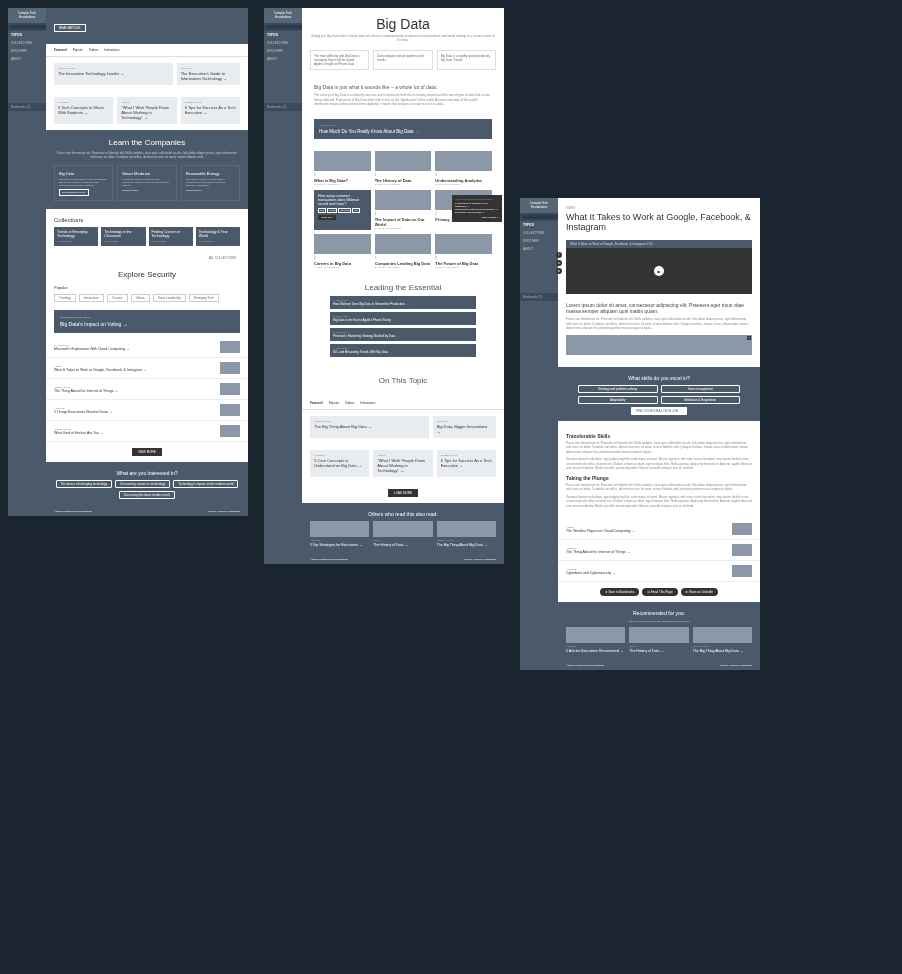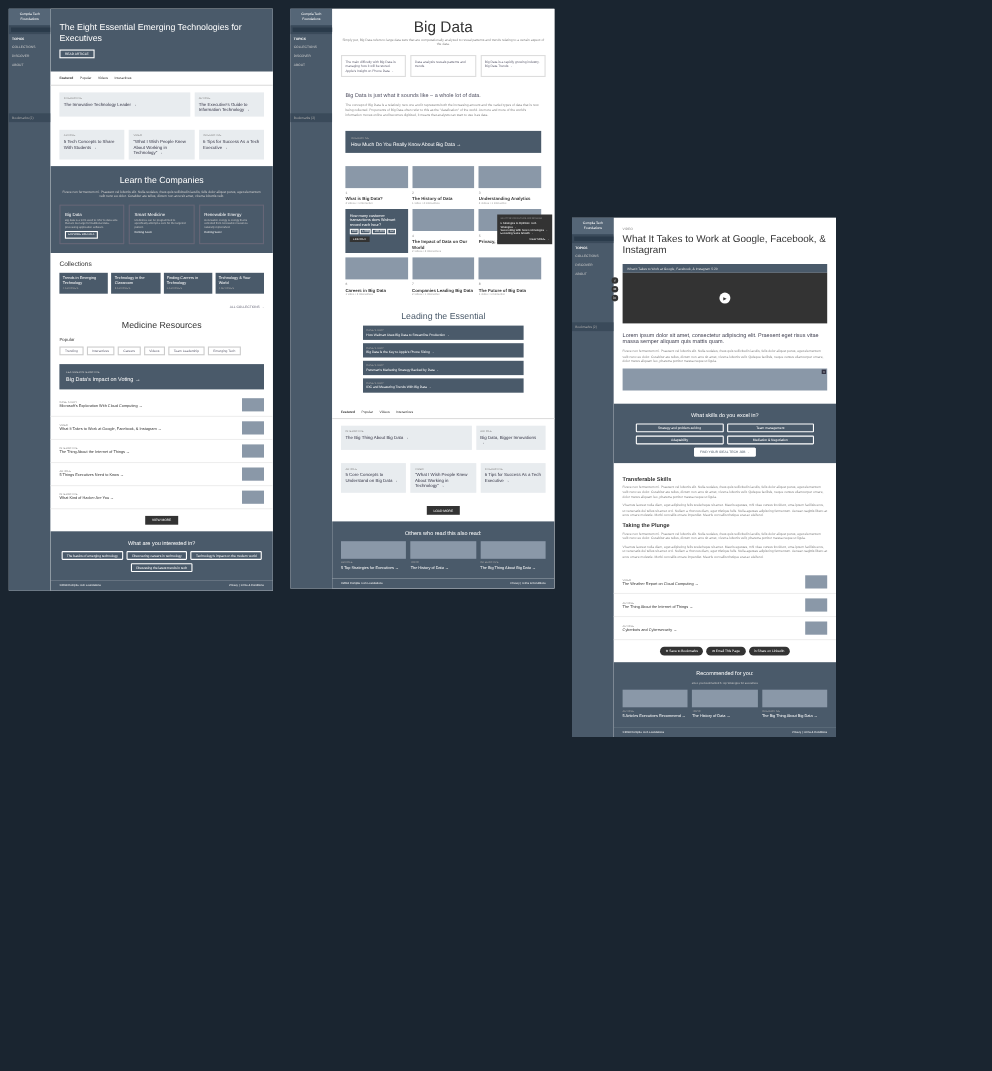--- a/index.html
+++ b/index.html
@@ -116,21 +116,20 @@
           <span>⌕</span>
         </div>
     <div class="nav-item active">TOPICS</div>
     <div class="nav-item">COLLECTIONS</div>
     <div class="nav-item">DISCOVER</div>
     <div class="nav-item">ABOUT</div>
     <div class="bk">Bookmarks (2)</div>
   </div>
   <div class="main">
     <div class="hero">
-      <h1>The Eight Essential Emerging Technologies for Executives</h1>
       <span class="btn">READ ARTICLE</span>
     </div>
     <div class="tabs">
       <span class="active">Featured</span>
       <span>Popular</span>
       <span>Videos</span>
       <span>Interactives</span>
     </div>
     <div class="cards">
       <div class="card" style="flex:2">
@@ -177,21 +176,21 @@
       <div style="font-size:6px;margin-bottom:4px">Collections</div>
       <div class="coll-cards">
         <div class="coll-card"><span>Trends in Emerging Technology</span><div class="meta">4 ARTICLES</div></div>
         <div class="coll-card"><span>Technology in the Classroom</span><div class="meta">3 ARTICLES</div></div>
         <div class="coll-card"><span>Finding Careers in Technology</span><div class="meta">5 ARTICLES</div></div>
         <div class="coll-card"><span>Technology &amp; Your World</span><div class="meta">4 ARTICLES</div></div>
       </div>
     </div>
     <div class="link-right">ALL COLLECTIONS →</div>
     <div class="section" style="padding-bottom:2px">
-      <h2>Medicine Resources</h2>
+      <h2>Explore Security</h2>
     </div>
     <div style="padding:0 8px;font-size:4px">Popular</div>
     <div class="tag-tabs">
       <span>Trending</span>
       <span>Interactives</span>
       <span>Careers</span>
       <span>Videos</span>
       <span>Team Leadership</span>
       <span>Emerging Tech</span>
     </div>
@@ -352,20 +351,23 @@
     </div>
     <div class="section lead-section">
       <h2>Leading the Essential</h2>
       <div class="lead-items">
         <div class="lead-item"><span class="tag">CASE STUDY</span><span>How Walmart Uses Big Data to Streamline Production →</span></div>
         <div class="lead-item"><span class="tag">CASE STUDY</span><span>Big Data is the Key to Apple's Phone Sizing →</span></div>
         <div class="lead-item"><span class="tag">CASE STUDY</span><span>Petsmart's Marketing Strategy Backed by Data →</span></div>
         <div class="lead-item"><span class="tag">CASE STUDY</span><span>IDC and Measuring Trends With Big Data →</span></div>
       </div>
     </div>
+    <div class="section">
+      <h2 style="color:#4a5a6a">On This Topic</h2>
+    </div>
     <div class="tabs">
       <span class="active">Featured</span>
       <span>Popular</span>
       <span>Videos</span>
       <span>Interactives</span>
     </div>
     <div class="cards">
       <div class="card" style="flex:2">
             <div class="tag">INTERACTIVE</div>
             <div class="title">The Big Thing About Big Data →</div>

